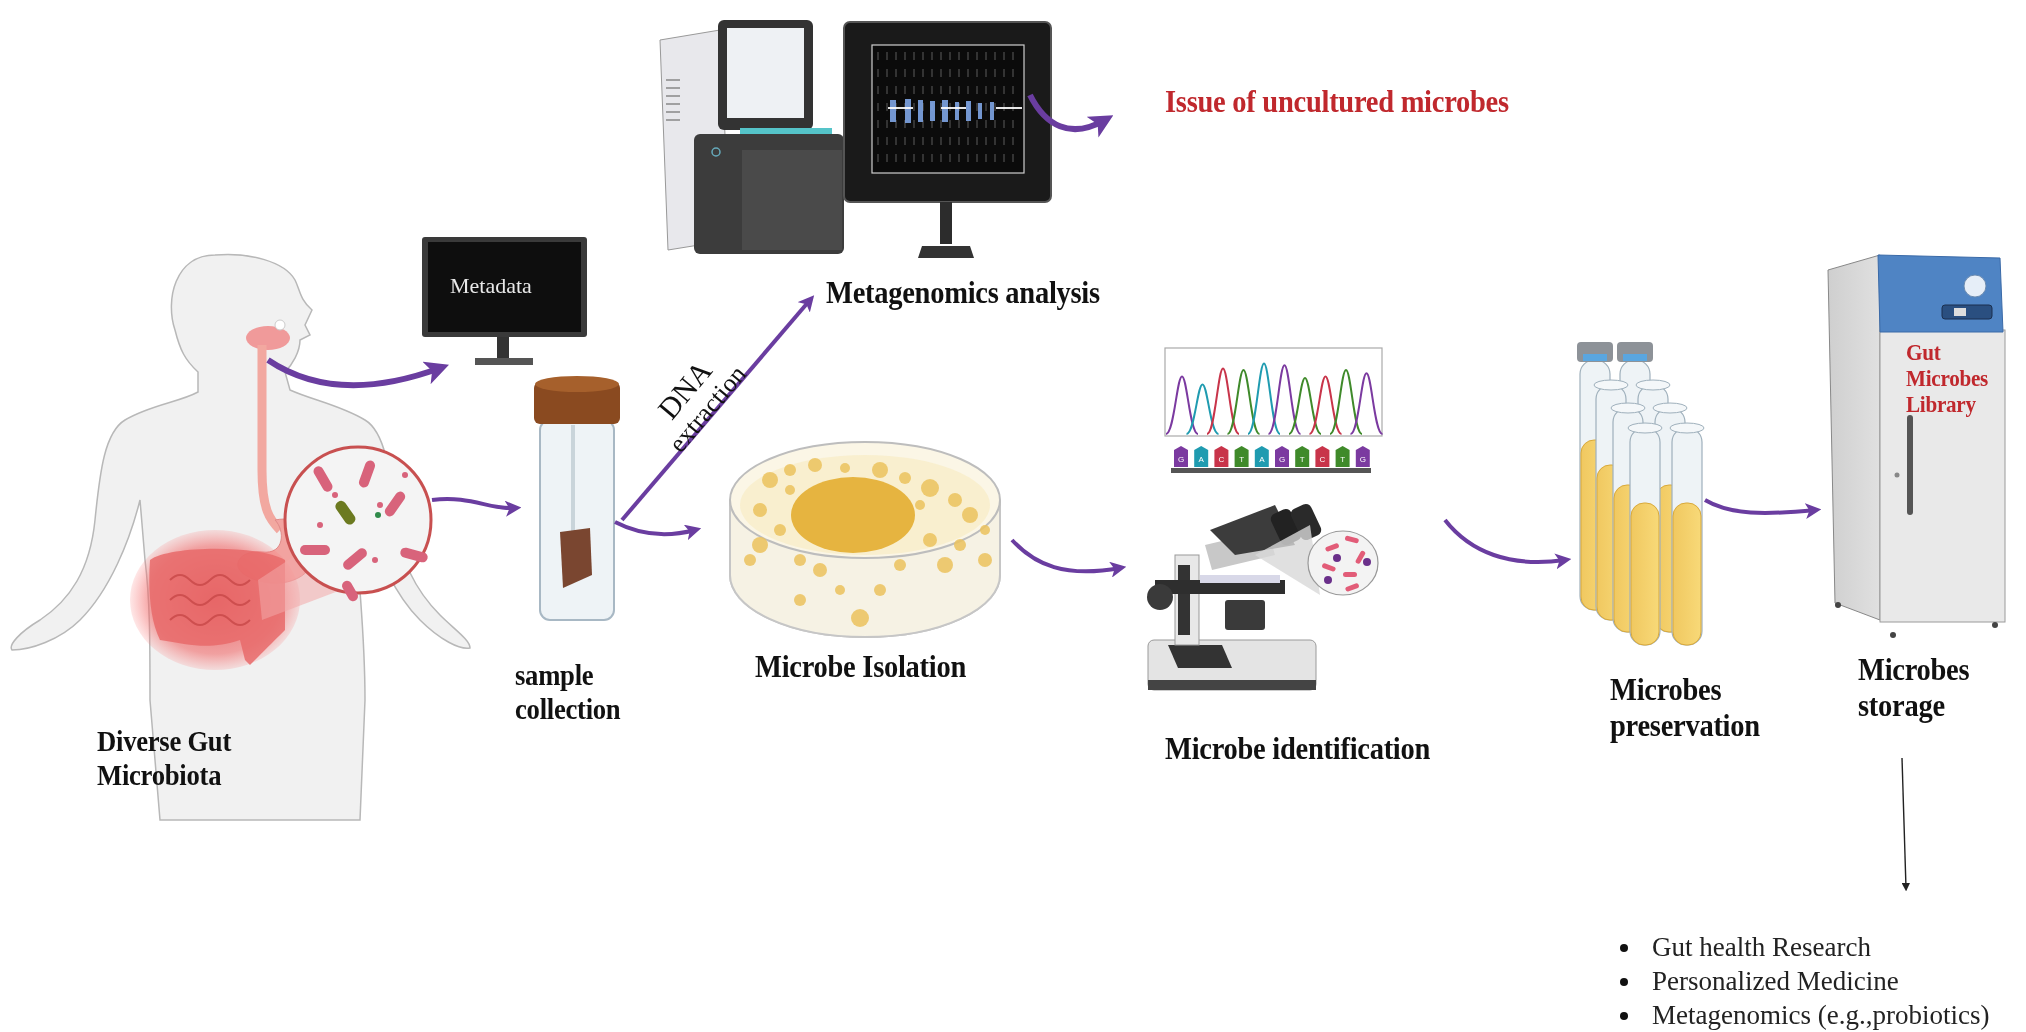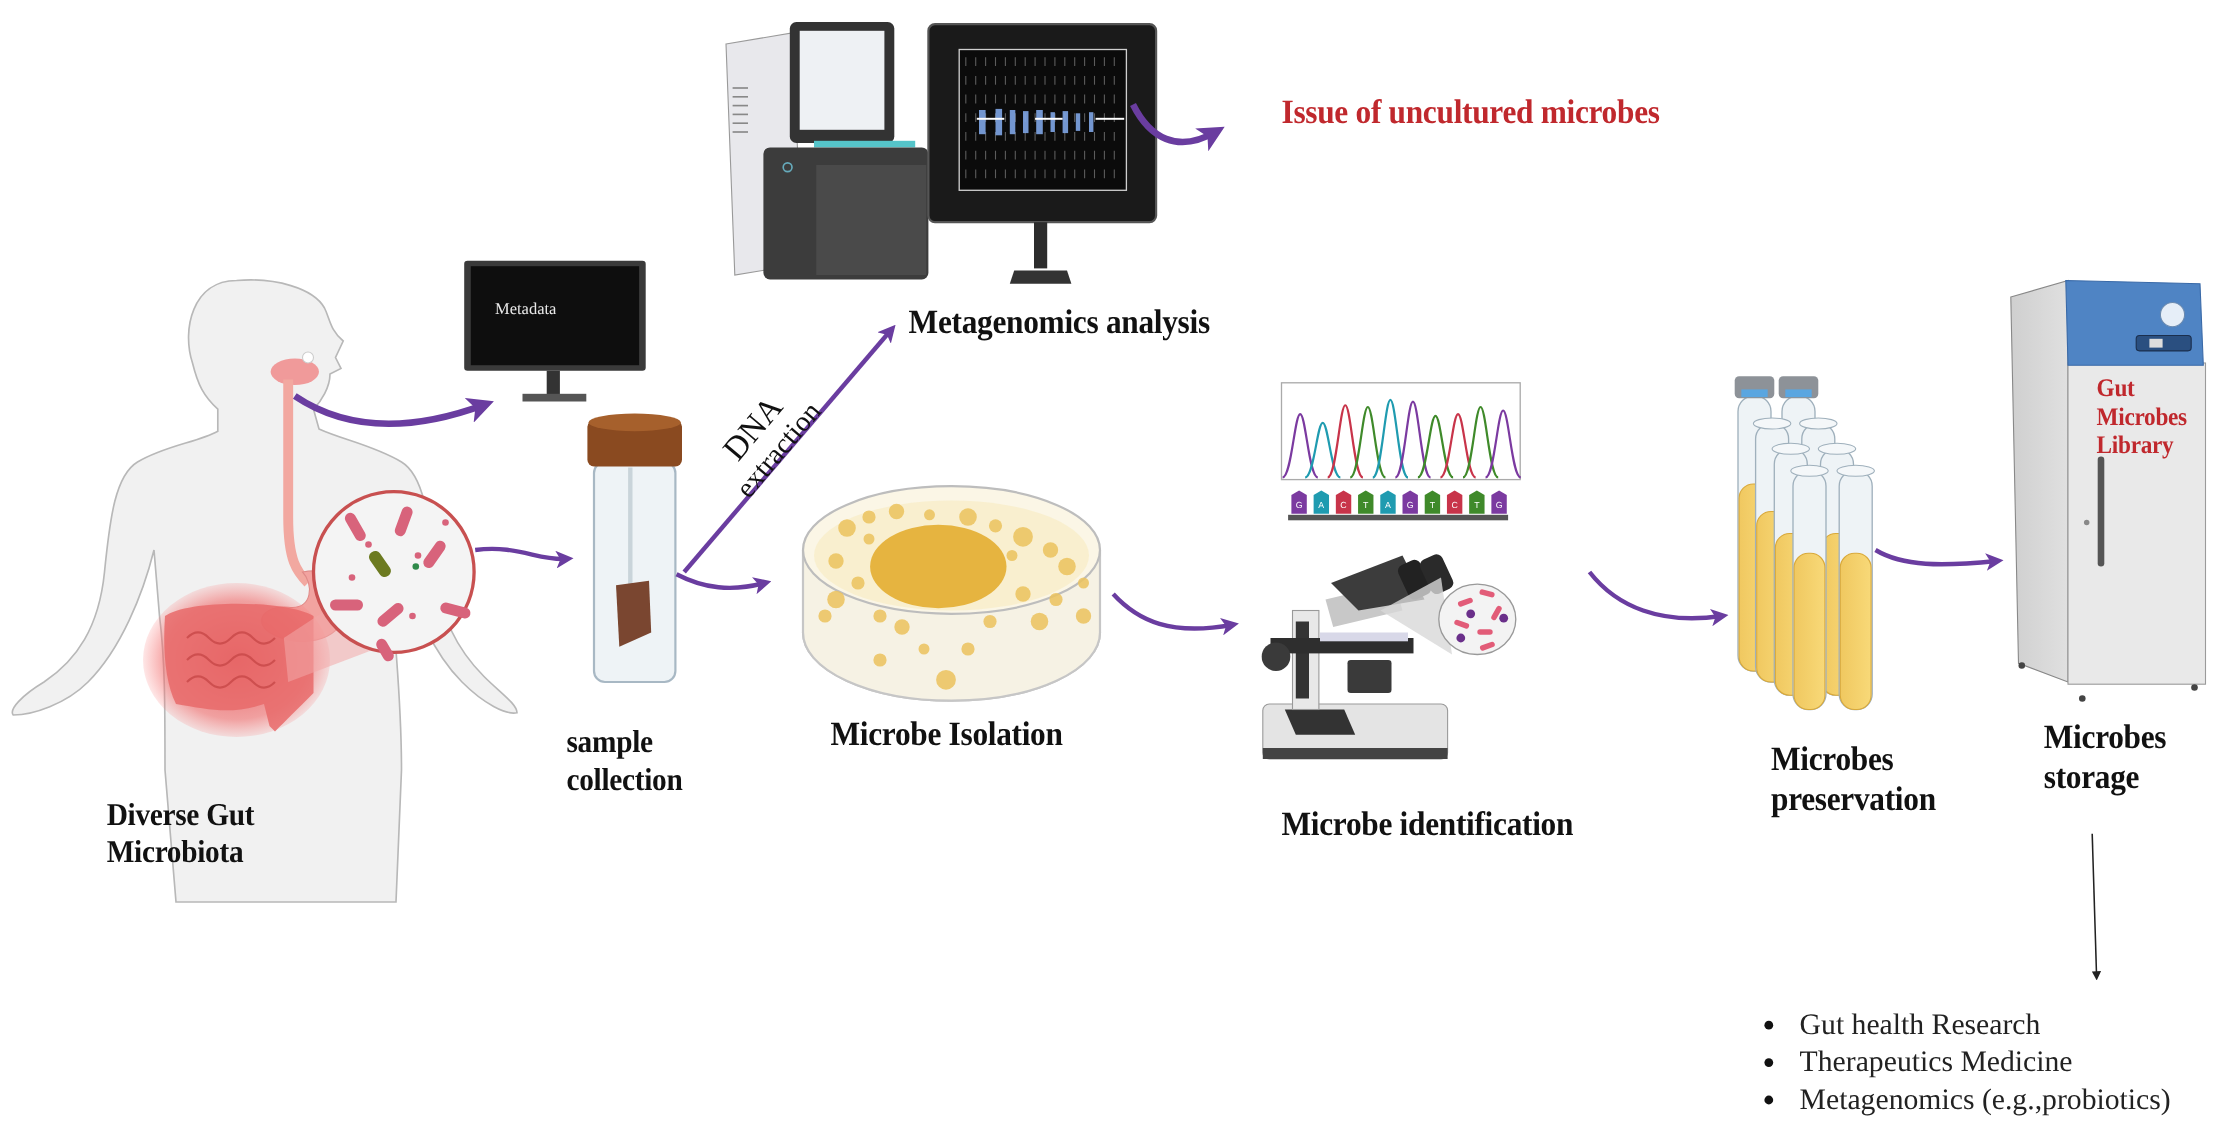--- a/index.html
+++ b/index.html
@@ -2,21 +2,21 @@
 <html><head>
 <meta charset="utf-8">
 <style>
   html, body { margin:0; padding:0; background:#ffffff; }
   body { width:2026px; height:1032px; position:relative; overflow:hidden;
          font-family:"Liberation Serif", serif; color:#111; }
   .abs { position:absolute; }
   .lbl { position:absolute; font-family:"Liberation Serif", serif; font-weight:bold;
          font-size:29px; line-height:34px; color:#111; letter-spacing:-0.3px; transform:scaleX(0.92); transform-origin:left top; }
   .red { color:#c0282d; }
-  .bullets { position:absolute; left:1598px; top:914px; margin:0; padding:0; list-style:none;
+  .bullets { position:absolute; left:1598px; top:914px; margin:16px; padding:0; list-style:none;
              font-family:"Liberation Serif", serif; font-size:27px; line-height:34px; color:#222; }
   .bullets li { position:relative; padding-left:38px; }
   .bullets li::before { content:""; position:absolute; left:6px; top:14px; width:8px; height:8px; border-radius:50%; background:#111; }
   svg { position:absolute; left:0; top:0; }
 </style>
 </head>
 <body>
 
 <svg width="2026" height="1032" viewBox="0 0 2026 1032">
   <defs>
@@ -419,21 +419,21 @@
     <rect x="1907" y="415" width="6" height="100" rx="3" fill="#555"></rect>
     <circle cx="1897" cy="475" r="2.5" fill="#888"></circle>
     <circle cx="1838" cy="605" r="3" fill="#444"></circle>
       <circle cx="1893" cy="635" r="3" fill="#444"></circle>
       <circle cx="1995" cy="625" r="3" fill="#444"></circle>
   </g>
 
   <line x1="1902" y1="758" x2="1906" y2="888" stroke="#222" stroke-width="1.4" marker-end="url(#arrowBlack)"></line>
 </svg>
 
-<div class="abs" style="left:450px; top:273px; font-family:'Liberation Serif',serif; font-size:15px; color:#e8e8e8;text-align:center;">Metadata</div>
+<div class="abs" style="left:450px; top:273px; font-family:'Liberation Serif',serif; font-size:22px; color:#e8e8e8;text-align:center;">Metadata</div>
 
 <div class="lbl" style="left:97px; top:724px;">
   <div>Diverse Gut</div>
   <div>Microbiota</div>
 </div>
 
 <div class="lbl" style="left:515px; top:658px;">
   <div>sample</div>
   <div>collection</div>
 </div>
@@ -462,15 +462,15 @@
 </div>
 
 <div class="lbl red" style="left:1906px; top:340px; font-size:23px; line-height:26px; color:#c0282d;">
   <div>Gut</div>
   <div>Microbes</div>
   <div>Library</div>
 </div>
 
 <ul class="bullets">
   <li>Gut health Research</li>
-  <li>Therapeutics Medicine</li>
+  <li>Personalized Medicine</li>
   <li>Metagenomics (e.g.,probiotics)</li>
 </ul>
 
 </body></html>

